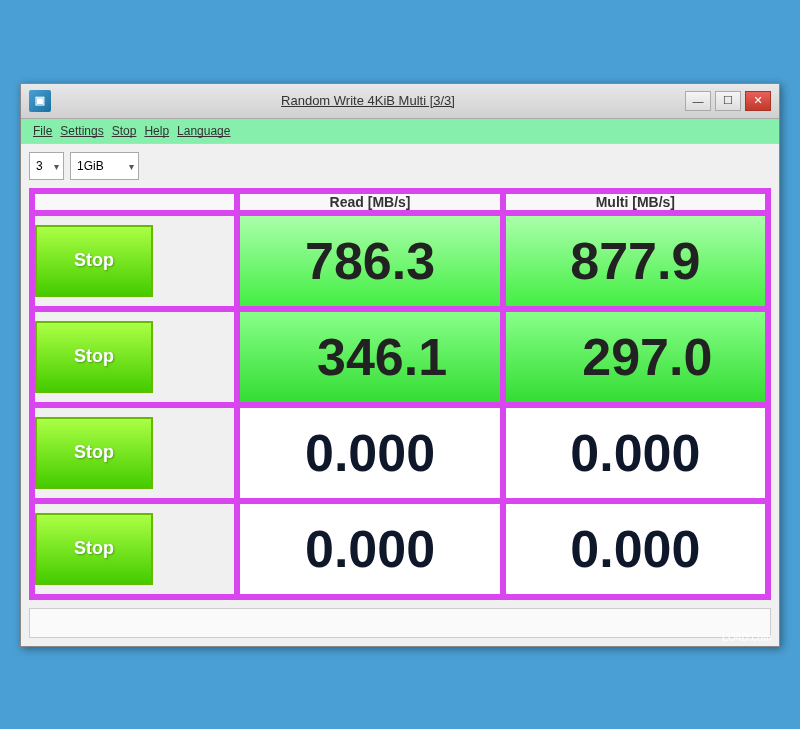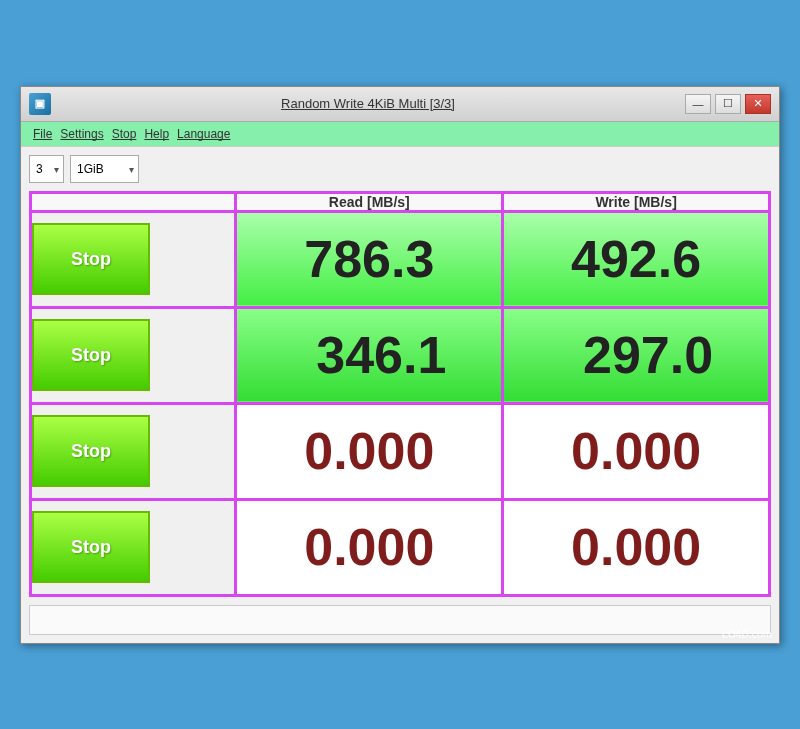--- a/index.html
+++ b/index.html
@@ -119,21 +119,21 @@
       color: #555;
     }
     .drive-select {
       min-width: 180px;
     }
     .data-table {
       width: 100%;
       border-collapse: collapse;
     }
     .data-table td {
-      border: 3px solid #d946ef;
+      border: 6px solid #d946ef;
       padding: 0;
     }
     .stop-btn {
       background: linear-gradient(to bottom, #aaff44, #44cc00);
       border: 2px solid #66bb00;
       color: white;
       font-size: 18px;
       font-weight: bold;
       cursor: pointer;
       width: 118px;
@@ -147,21 +147,21 @@
       font-weight: bold;
       color: #333;
       padding: 6px 4px;
       background: #f8f8f8;
     }
     .value-cell {
       text-align: center;
       vertical-align: middle;
       font-size: 52px;
       font-weight: 900;
-      color: #7f1d1d;
+      color: #0f172a;
       padding: 8px;
       background: white;
       height: 96px;
     }
     .value-cell.green-bg {
       background: linear-gradient(to bottom, #aaffaa, #44ee44);
       color: #222;
       margin-left: 27px;
     }
     .value-cell.green-bg2 {
@@ -231,31 +231,31 @@
             <option>2GiB</option>
           </select>
         </div>
       </div>
 
       <table class="data-table">
         <thead>
           <tr>
             <td class="header-cell"></td>
             <td class="header-cell">Read [MB/s]</td>
-            <td class="header-cell">Write [MB/s]</td>
+            <td class="header-cell">Multi [MB/s]</td>
           </tr>
         </thead>
         <tbody>
 
           <tr>
             <td>
               <button class="stop-btn">Stop</button>
             </td>
             <td class="value-cell green-bg">786.3</td>
-            <td class="value-cell green-bg">492.6</td>
+            <td class="value-cell green-bg">877.9</td>
           </tr>
 
           <tr>
             <td>
               <button class="stop-btn">Stop</button>
             </td>
             <td class="value-cell green-bg2">346.1</td>
             <td class="value-cell green-bg2">297.0</td>
           </tr>
 

